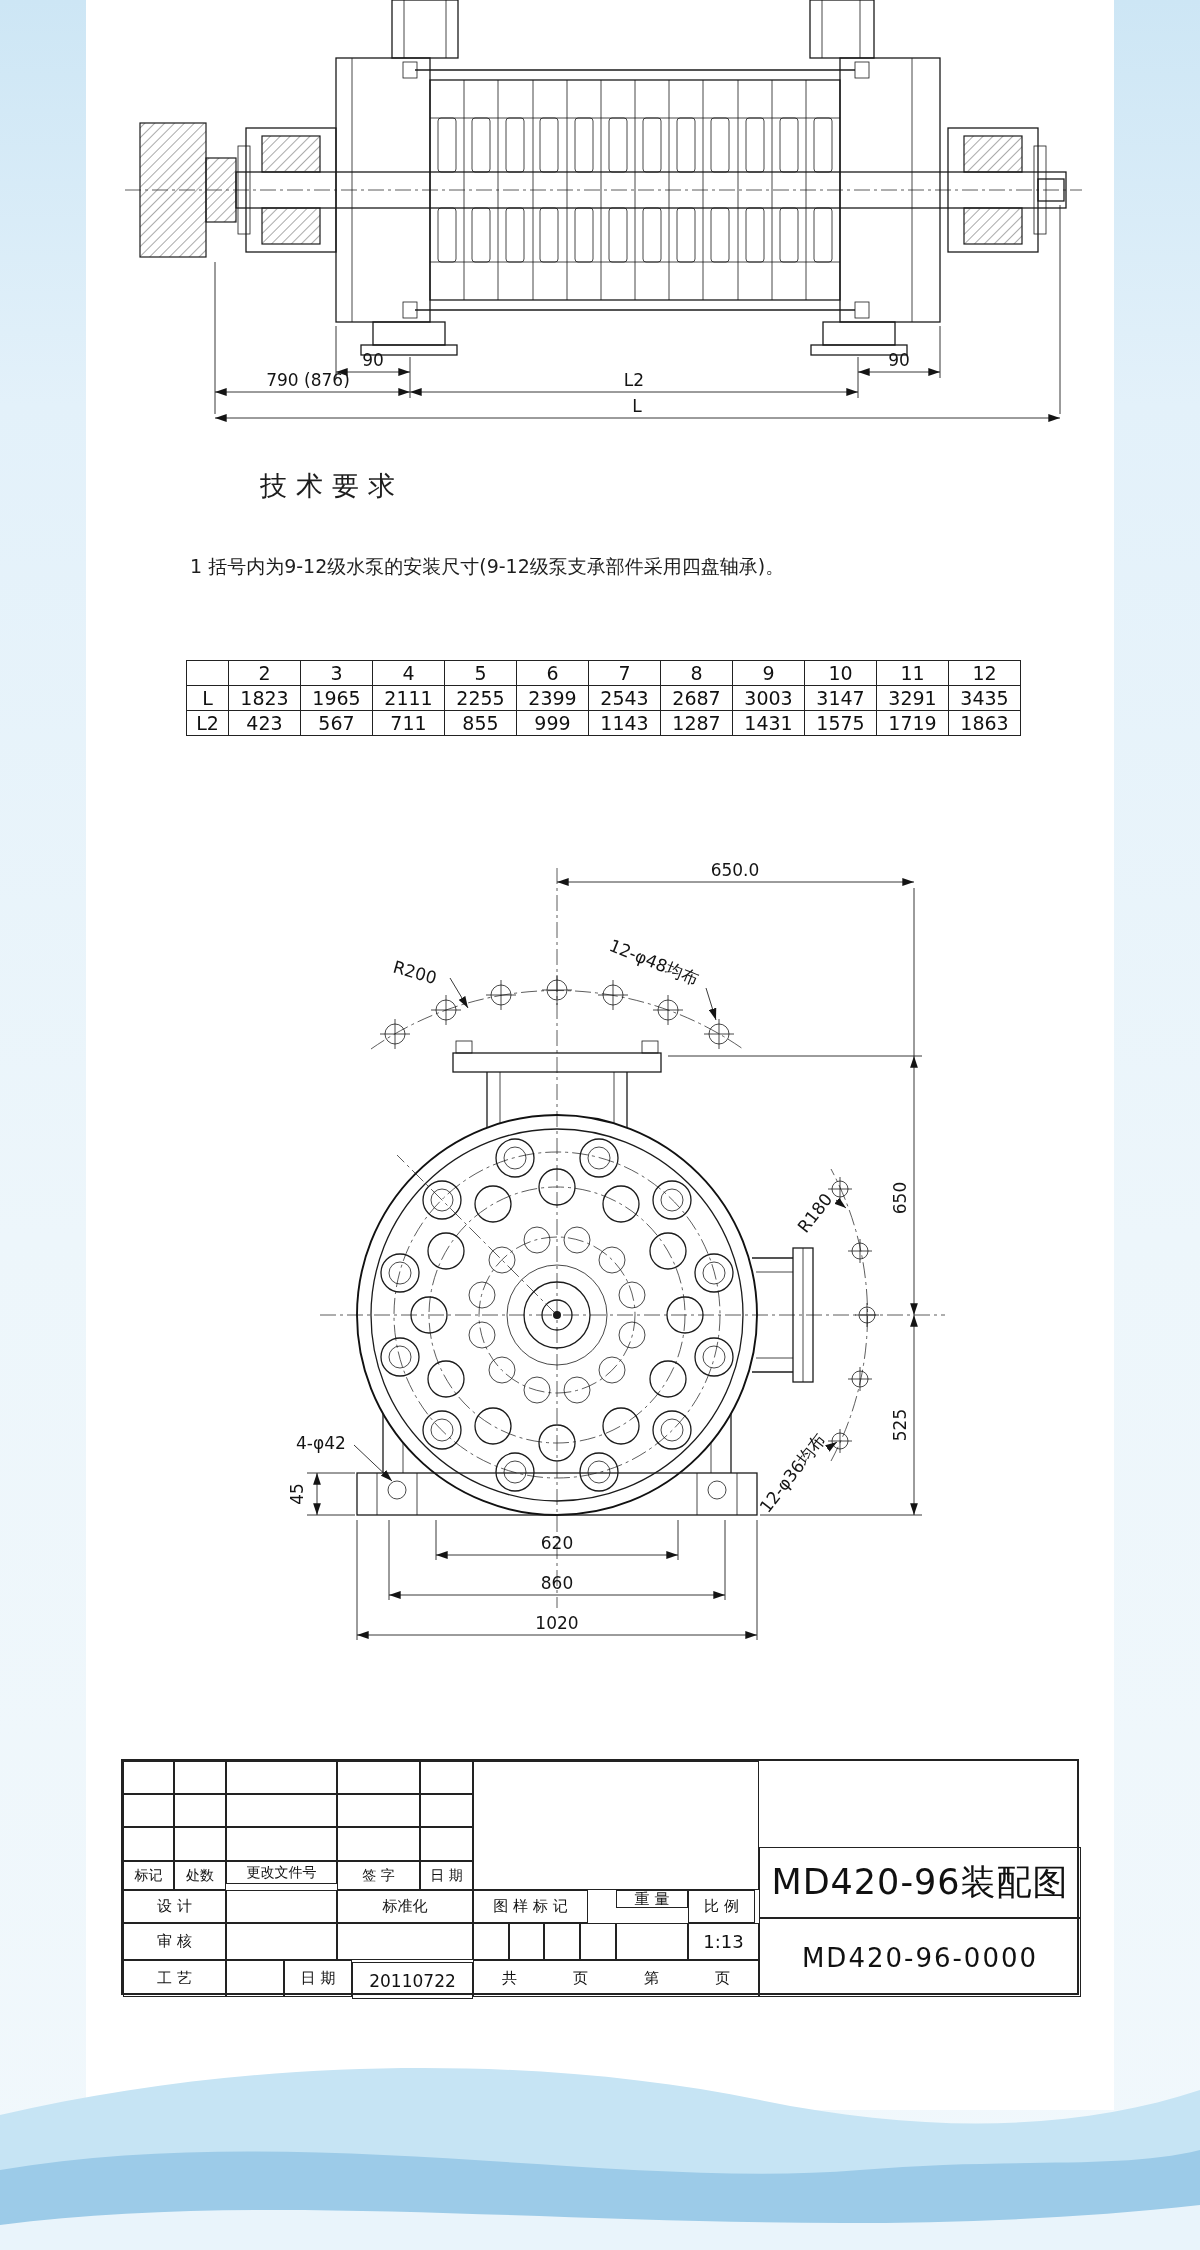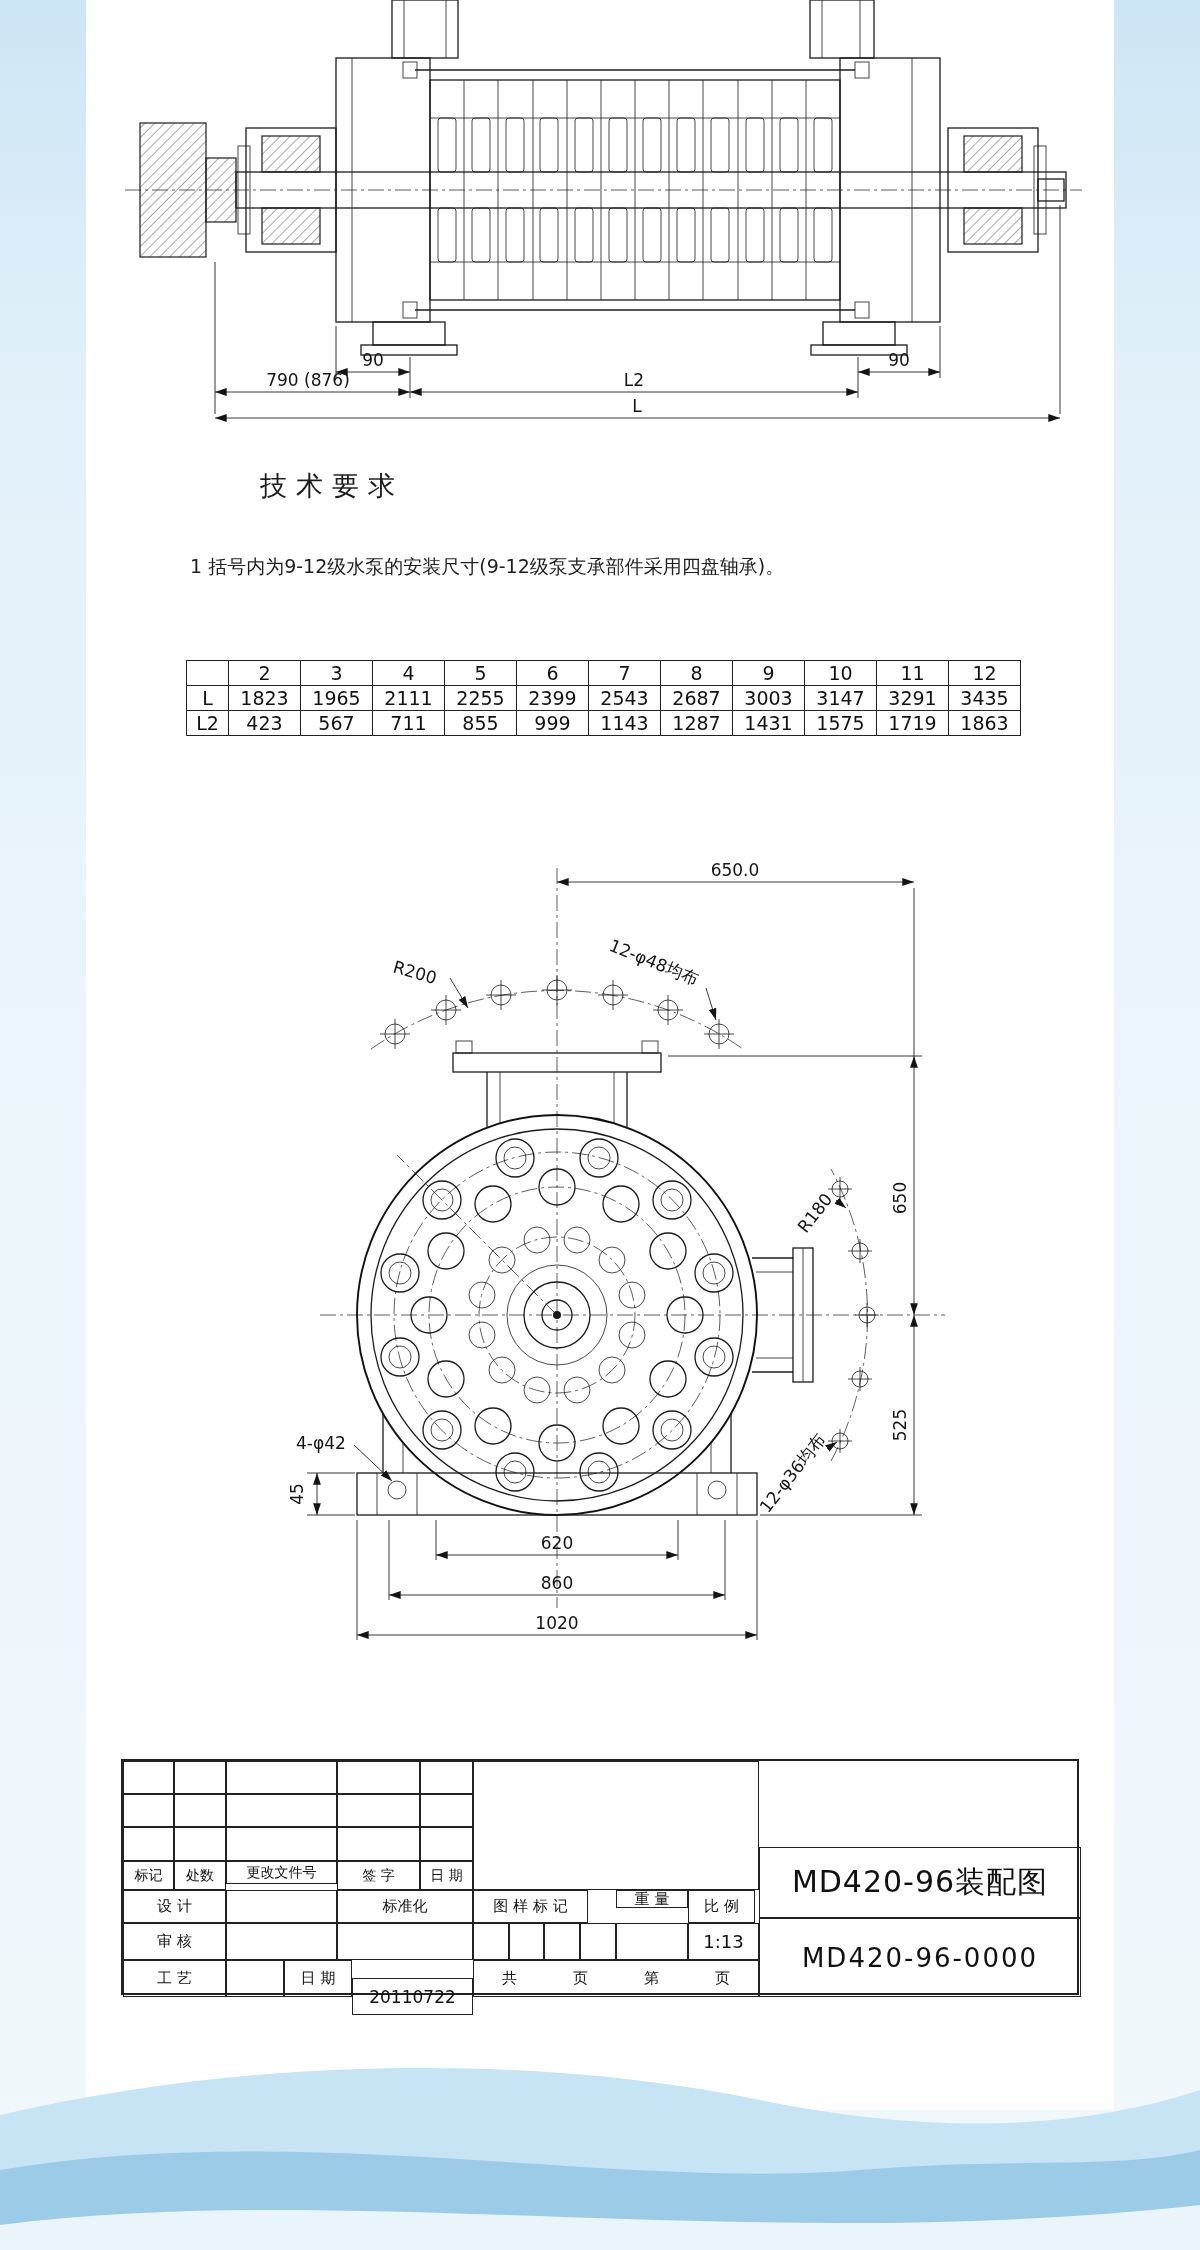--- a/index.html
+++ b/index.html
@@ -21,21 +21,21 @@
   .dimtxt{font-size:17px}
   .heading{position:absolute;left:260px;top:468px;font-size:27px;letter-spacing:9px;color:#1d1d1d}
   .note{position:absolute;left:190px;top:554px;font-size:19px;color:#1d1d1d}
   table.dims{position:absolute;left:186px;top:660px;border-collapse:collapse;background:#fff}
   table.dims td{border:1.6px solid #222;width:72px;height:25px;text-align:center;font-size:19px;padding:0;color:#111}
   table.dims td.lab{width:42px}
   .tb{position:absolute;left:121px;top:1759px;width:958px;height:236px;border:2.5px solid #222;background:#fff}
   .tb .c{position:absolute;border:1.2px solid #222;display:flex;align-items:center;justify-content:center;
          font-size:15px;color:#111;white-space:nowrap;overflow:hidden}
   .tb .company{font-size:22px;letter-spacing:2px}
-  .tb .dtitle{font-size:30px;letter-spacing:1px}
+  .tb .dtitle{font-size:35px;letter-spacing:1px}
   .tb .dno{font-size:26px;letter-spacing:2px}
   .tb .scaleval{font-size:18px}
   .tb .pages{justify-content:space-around}
   .waves{position:absolute;left:0;top:2020px;width:1200px;height:230px}
 </style>
 </head>
 <body>
 
 <div class="sheet"></div>
 
@@ -450,21 +450,21 @@
   <div class="c" style="left:350px;top:162px;width:36px;height:37px"></div>
   <div class="c" style="left:386px;top:162px;width:35px;height:37px"></div>
   <div class="c" style="left:421px;top:162px;width:36px;height:37px"></div>
   <div class="c" style="left:457px;top:162px;width:36px;height:37px"></div>
   <div class="c" style="left:493px;top:162px;width:72px;height:37px"></div>
   <div class="c scaleval" style="left:565px;top:162px;width:71px;height:37px">1:13</div>
 
   <div class="c" style="left:0;top:199px;width:103px;height:37px">工 艺</div>
   <div class="c" style="left:103px;top:199px;width:58px;height:37px"></div>
   <div class="c" style="left:161px;top:199px;width:68px;height:37px">日 期</div>
-  <div class="c" style="left:229px;top:217px;width:121px;height:37px;font-size:17px">20110722</div>
+  <div class="c" style="left:229px;top:201px;width:121px;height:37px;font-size:17px">20110722</div>
   <div class="c pages" style="left:350px;top:199px;width:286px;height:37px">
     <span>共</span>
     <span>页</span>
     <span>第</span>
     <span>页</span>
   </div>
 
   <div class="c dtitle" style="left:636px;top:86px;width:322px;height:71px">MD420-96装配图</div>
   <div class="c dno" style="left:636px;top:157px;width:322px;height:79px">MD420-96-0000</div>
 </div>

